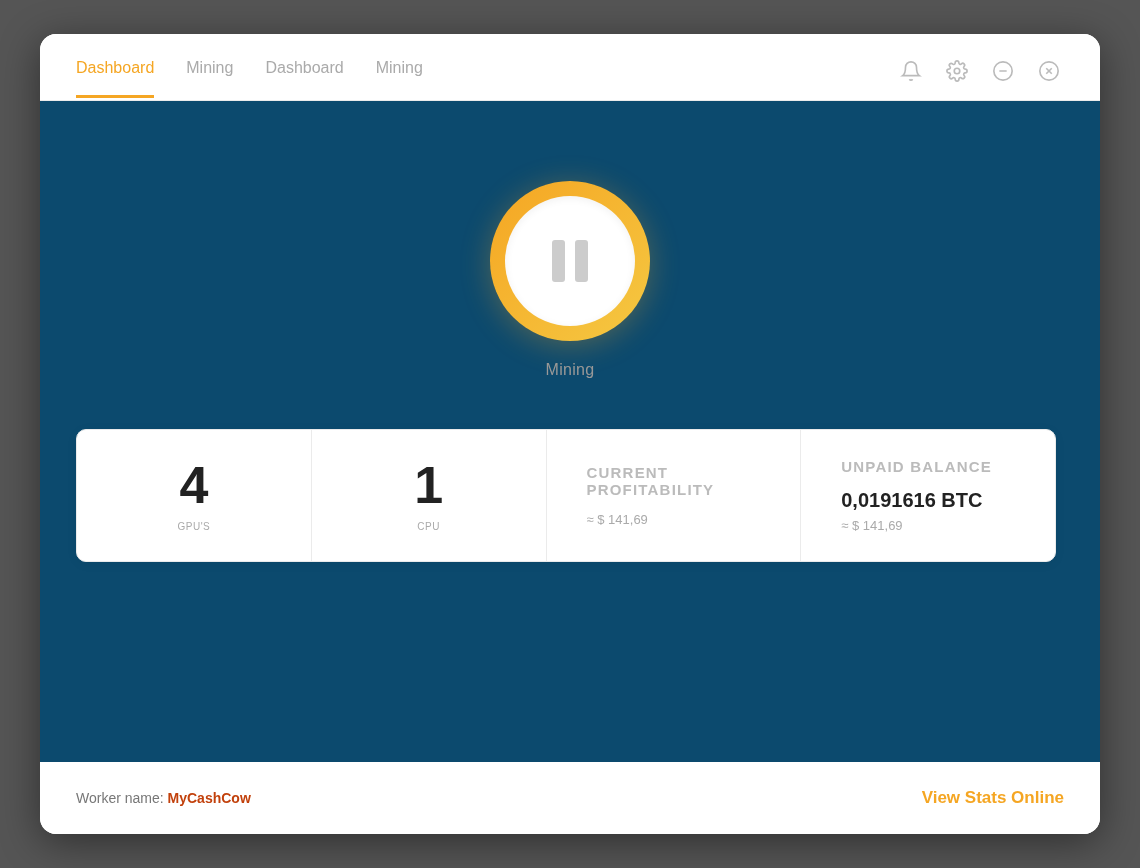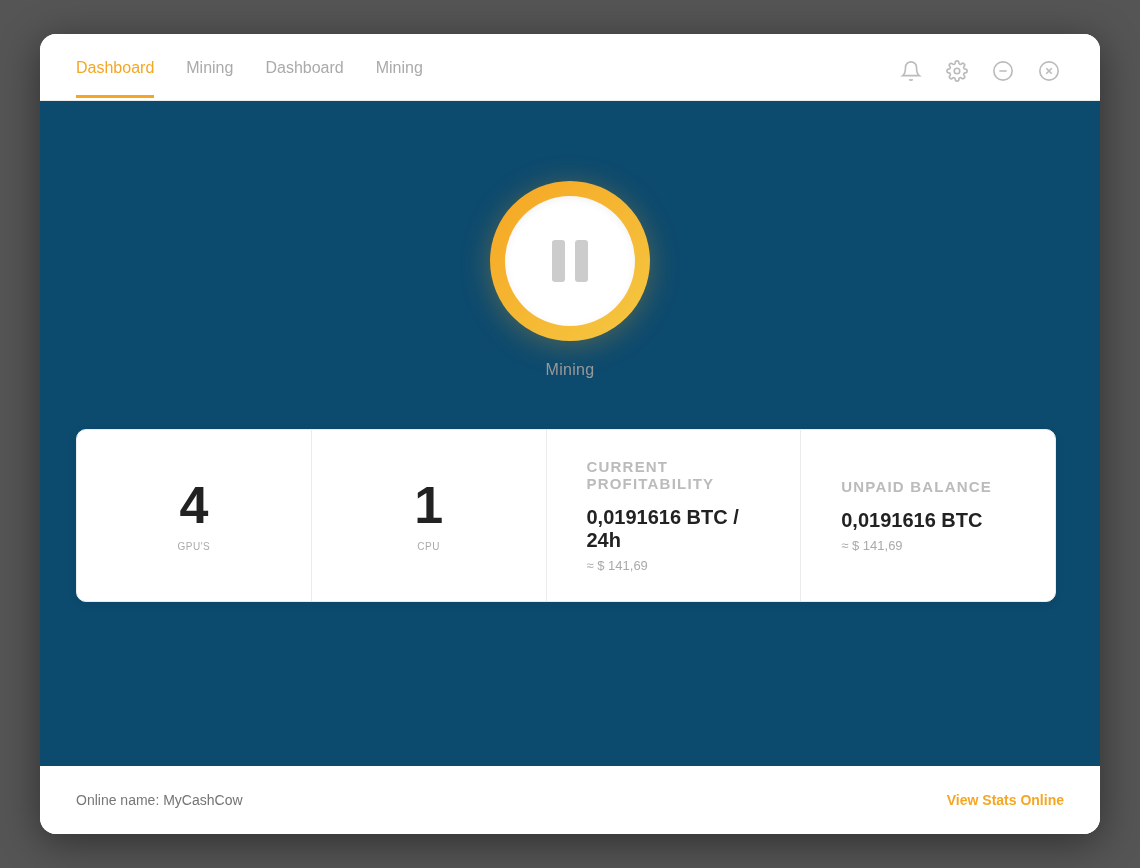--- a/index.html
+++ b/index.html
@@ -230,26 +230,26 @@
       background: #fff;
       margin-top: auto;
     }
 
     .worker-label {
       font-size: 14px;
       color: #777;
     }
 
     .worker-name {
-      color: #737373;
-      font-weight: 400;
+      color: #c2410c;
+      font-weight: 700;
     }
 
     .view-stats-link {
-      font-size: 14px;
+      font-size: 17px;
       color: #f5a623;
       font-weight: 600;
       cursor: pointer;
       text-decoration: none;
     }
   </style>
 </head>
 <body>
 
 <div class="app-window">
@@ -313,34 +313,33 @@
         <div class="stat-label">GPU'S</div>
       </div>
 
       <div class="stat-cell">
         <div class="stat-number">1</div>
         <div class="stat-label">CPU</div>
       </div>
 
       <div class="stat-cell wide">
         <div class="stat-title">CURRENT PROFITABILITY</div>
-        <div class="stat-value-main">0,0191616 BTC / 24h</div>
         <div class="stat-value-sub">≈ $ 141,69</div>
       </div>
 
       <div class="stat-cell wide">
         <div class="stat-title">UNPAID BALANCE</div>
         <div class="stat-value-main">0,0191616 BTC</div>
         <div class="stat-value-sub">≈ $ 141,69</div>
       </div>
 
     </div>
 
   </div>
 
   <div class="footer">
     <div class="worker-label">
-      <span>Online name: </span><span class="worker-name">MyCashCow</span>
+      <span>Worker name: </span><span class="worker-name">MyCashCow</span>
     </div>
     <a class="view-stats-link">View Stats Online</a>
   </div>
 
 </div>
 
 </body></html>

